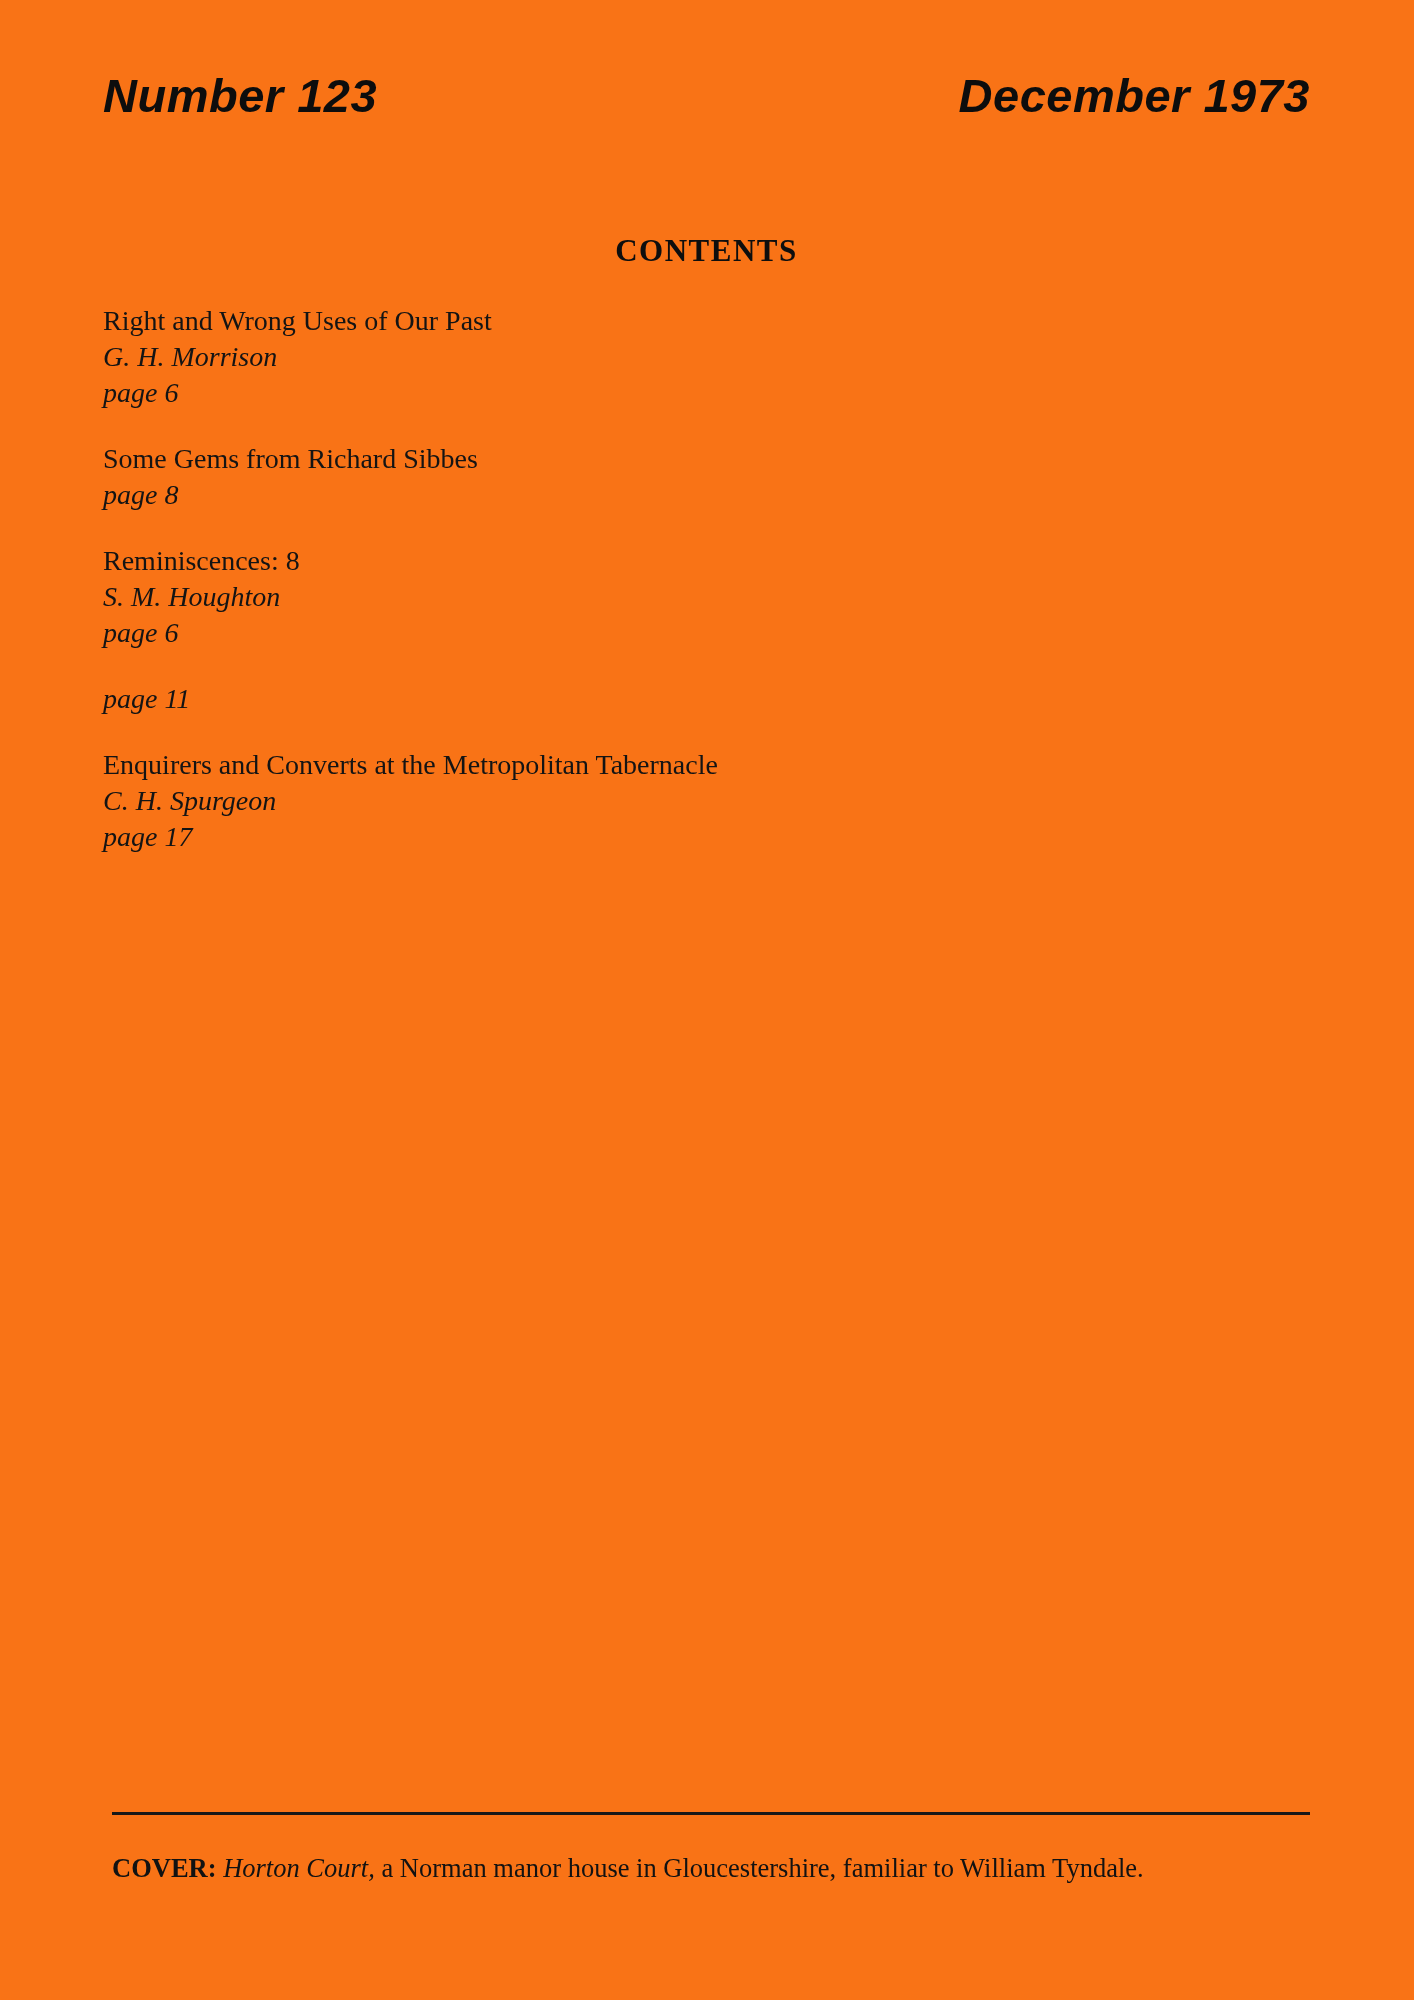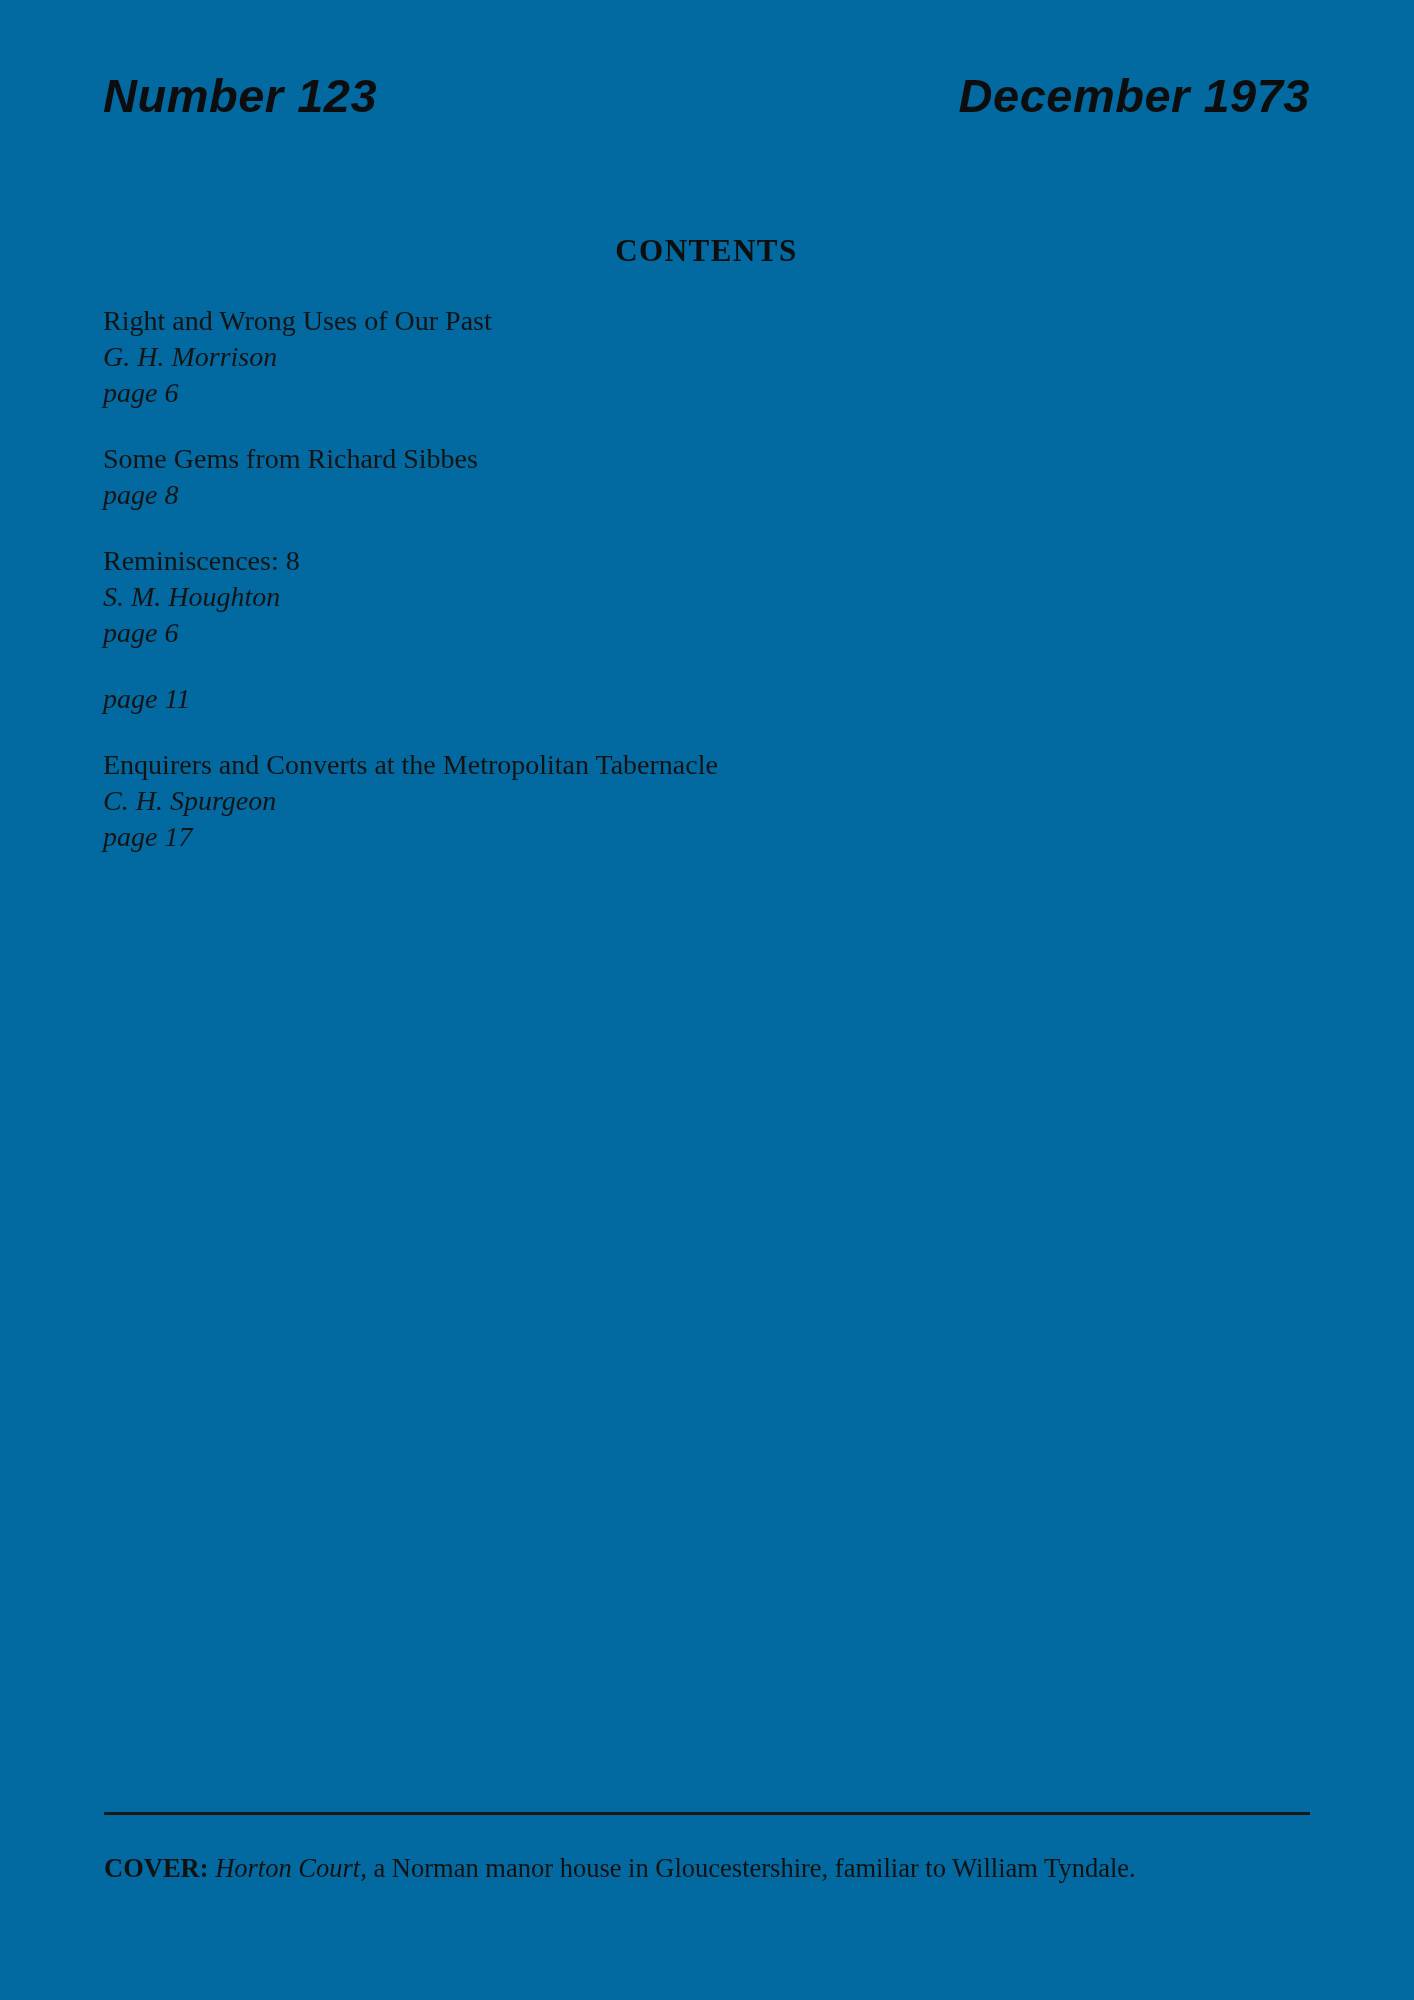--- a/index.html
+++ b/index.html
@@ -5,21 +5,21 @@
   html, body {
     margin: 0;
     padding: 0;
     background: #e9e9e9;
   }
   .page {
     position: relative;
     width: 1414px;
     height: 2000px;
     margin: 0 auto;
-    background: #0369a1;
+    background: #f97316;
     box-sizing: border-box;
     padding: 70px 104px 0 103px;
     color: #101010;
     overflow: hidden;
   }
   
   .masthead {
     display: flex;
     justify-content: space-between;
     align-items: baseline;
@@ -57,21 +57,21 @@
   }
   .toc-title {
     font-style: normal;
   }
   .toc-author, .toc-page {
     font-style: italic;
   }
   
   .footer {
     position: absolute;
-    left: 104px;
+    left: 112px;
     right: 104px;
     top: 1812px;
   }
   .divider-rule {
     height: 3px;
     background: #181818;
     border: none;
     margin: 0;
   }
   .cover-line {

